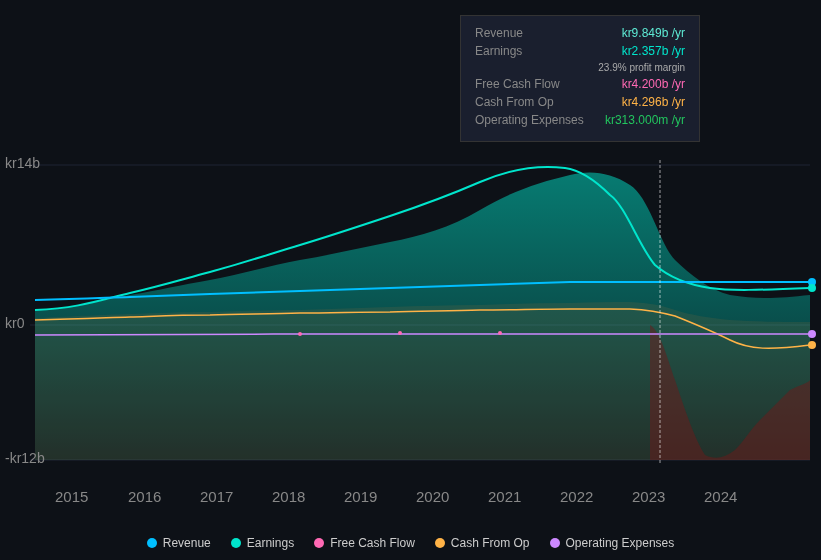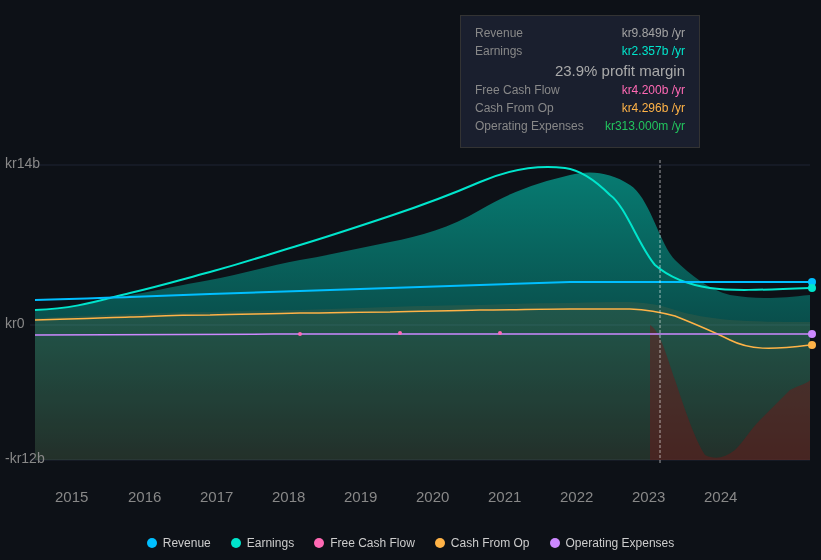--- a/index.html
+++ b/index.html
@@ -44,21 +44,21 @@
       align-items: center;
       font-size: 12px;
       margin-bottom: 4px;
     }
 
     .tooltip-label { color: #888; }
     .tooltip-value { color: #00b4d8; font-size: 12px; }
 
     .profit-margin {
       color: #aaa;
-      font-size: 15px;
+      font-size: 10px;
       margin-left: 4px;
     }
 
     
     .y-label {
       position: absolute;
       left: 5px;
       font-size: 14px;
       color: #888;
       text-align: right;
@@ -193,21 +193,21 @@
   <span class="x-label" style="left: 416px;">2020</span>
   <span class="x-label" style="left: 488px;">2021</span>
   <span class="x-label" style="left: 560px;">2022</span>
   <span class="x-label" style="left: 632px;">2023</span>
   <span class="x-label" style="left: 704px;">2024</span>
 
   <div id="tooltip">
 
     <div class="tooltip-row">
       <span class="tooltip-label">Revenue</span>
-      <span class="tooltip-value" style="color:#a3a3a3;">kr9.849b /yr</span>
+      <span class="tooltip-value" style="color:#5eead4;">kr9.849b /yr</span>
     </div>
 
     <div class="tooltip-row">
       <span class="tooltip-label">Earnings</span>
       <span class="tooltip-value" style="color:#00e5cc;">kr2.357b /yr</span>
     </div>
 
     <div class="tooltip-row">
       <span class="tooltip-label"></span>
       <span class="profit-margin">23.9% profit margin</span>

